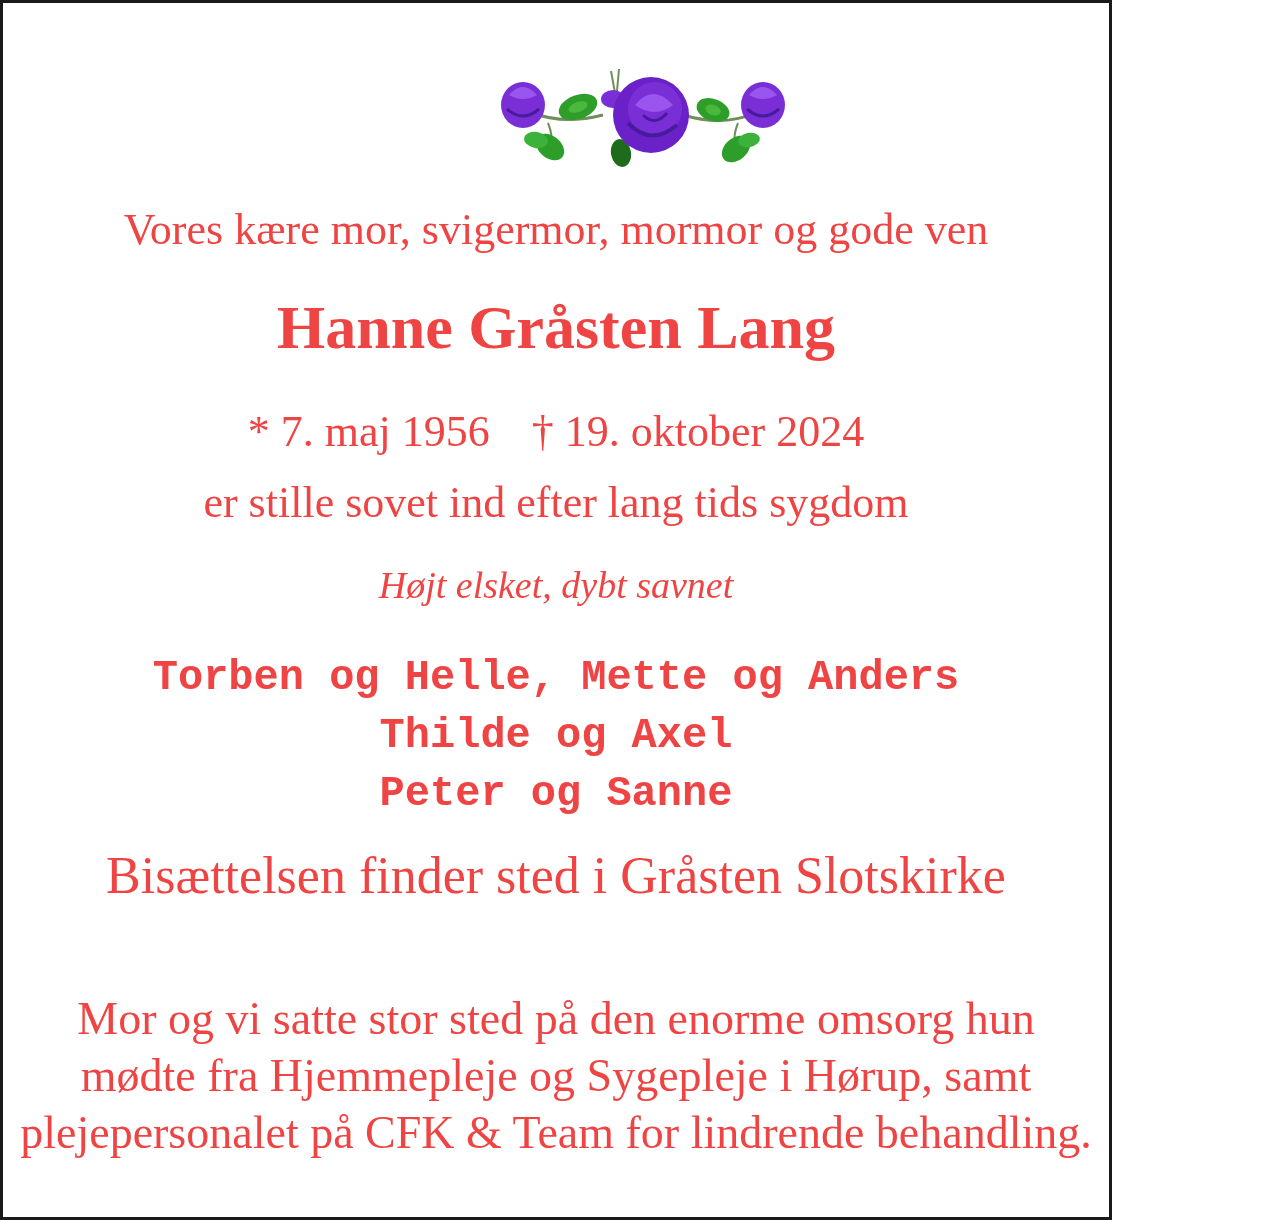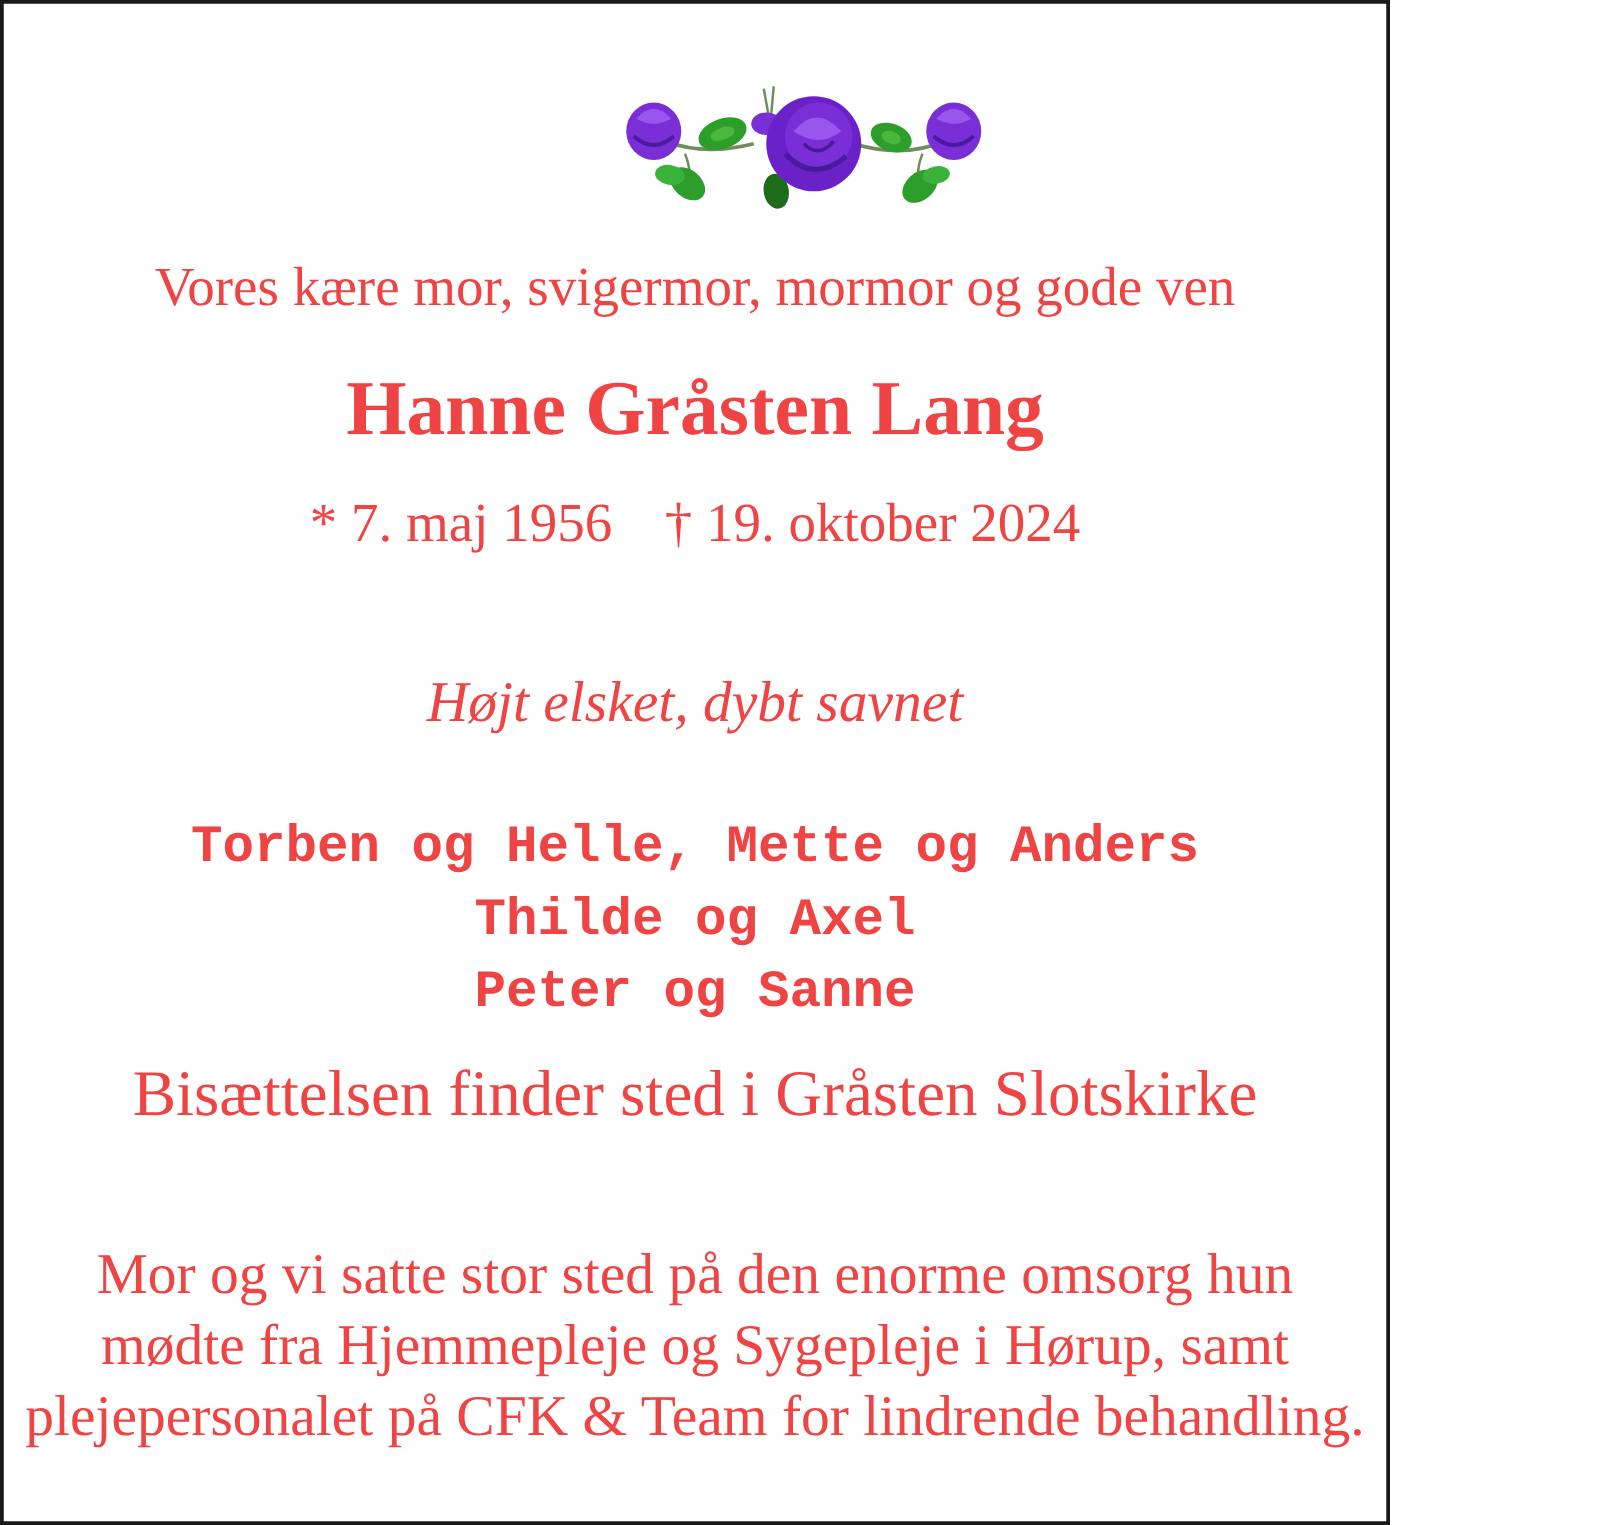--- a/index.html
+++ b/index.html
@@ -32,24 +32,24 @@
     }
     .roses {
       position: absolute;
       left: 490px;
       top: 62px;
       width: 300px;
       height: 105px;
     }
     .intro { top: 205px; font-size: 44px; }
     .name { top: 293px; font-size: 62px; font-weight: bold; }
-    .dates { top: 394px; font-size: 44px; }
+    .dates { top: 407px; font-size: 44px; }
     .dates .gap { display: inline-block; width: 42px; }
     .status { top: 478px; font-size: 44px; }
-    .motto { top: 536px; font-size: 46px; font-style: italic; }
+    .motto { top: 563px; font-size: 38px; font-style: italic; }
     .family { top: 646px; font-size: 42px; font-weight: bold; line-height: 58px; }
     .family div { height: 58px; font-family: Liberation Mono, monospace; }
     .funeral { top: 844px; font-size: 52px; line-height: 58px; }
     .funeral div { height: 58px; }
     .thanks { top: 987px; font-size: 46px; line-height: 57px; }
     .thanks div { height: 57px; }
   </style>
 </head>
 <body>
 
@@ -94,20 +94,21 @@
   <div class="line intro">Vores kære mor, svigermor, mormor og gode ven</div>
 
   <div class="line name">Hanne Gråsten Lang</div>
 
   <div class="line dates">
     <span>*</span>
     <span>7. maj 1956</span><span class="gap"></span><span>†</span>
     <span>19. oktober 2024</span>
   </div>
 
+  <div class="line status">er stille sovet ind efter lang tids sygdom</div>
 
   <div class="line motto">Højt elsket, dybt savnet</div>
 
   <div class="line family">
     <div>Torben og Helle, Mette og Anders</div>
     <div>Thilde og Axel</div>
     <div>Peter og Sanne</div>
   </div>
 
   <div class="line funeral">

